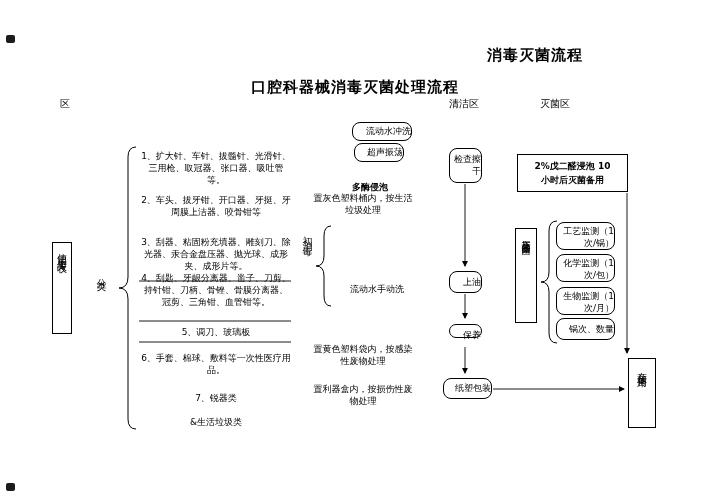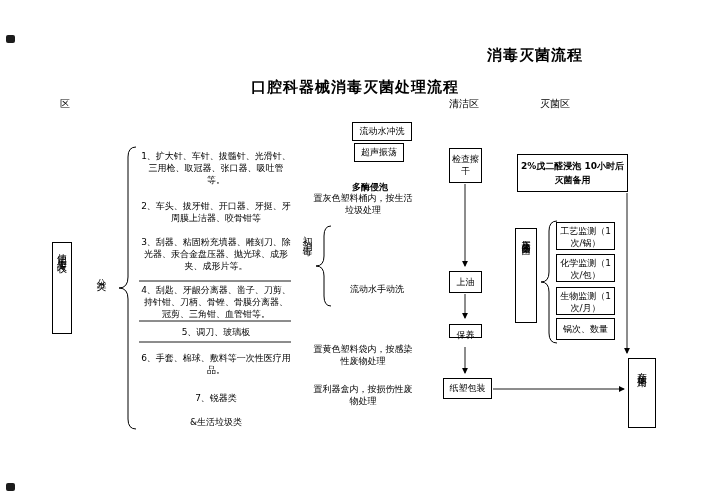--- a/index.html
+++ b/index.html
@@ -5,21 +5,21 @@
   html,body{margin:0;padding:0;background:#ffffff;}
   .page{
     position:relative;width:708px;height:500px;background:#ffffff;
     font-family:"DejaVu Sans",sans-serif;color:#000;overflow:hidden;
   }
   .abs{position:absolute;}
   .box{border:1px solid #000;box-sizing:border-box;background:#fff;}
   .t9{font-size:9px;line-height:12px;text-align:center;}
   .t10{font-size:10px;line-height:13px;}
   .bold{font-weight:bold;}
-  .center{text-align:center;}
+  .center{text-align:right;border-radius:8px;}
   .vtext{writing-mode:vertical-rl;text-orientation:upright;}
   .vbox{display:flex;justify-content:center;align-items:flex-start;}
   .title{font-size:15px;font-weight:bold;letter-spacing:1px;}
   .mark{position:absolute;width:9px;height:8px;background:#1c1c1c;border-radius:2px;}
   svg.overlay{position:absolute;left:0;top:0;}
   svg.overlay path.brace{fill:none;stroke:#000;stroke-width:1;}
   svg.overlay line{stroke:#000;stroke-width:0.9;}
 </style>
 </head>
 <body>
@@ -57,43 +57,43 @@
   <div class="abs t10" style="left:60px;top:97px;">区</div>
   <div class="abs t10" style="left:449px;top:97px;">清洁区</div>
   <div class="abs t10" style="left:540px;top:97px;">灭菌区</div>
 
   <div class="abs box vbox" style="left:52px;top:242px;width:20px;height:92px;padding-top:3px;">
     <span class="vtext t10" style="letter-spacing:2px;">使用后专人收</span>
   </div>
   <div class="abs vtext t10" style="left:95px;top:270px;letter-spacing:3px;">分类</div>
 
   <div class="abs t9" style="left:140px;top:150px;width:152px;">1、扩大针、车针、拔髓针、光滑针、三用枪、取冠器、张口器、吸吐管等。</div>
-  <div class="abs t9" style="left:140px;top:200px;width:152px;">2、车头、拔牙钳、开口器、牙挺、牙周膜上洁器、咬骨钳等</div>
+  <div class="abs t9" style="left:140px;top:194px;width:152px;">2、车头、拔牙钳、开口器、牙挺、牙周膜上洁器、咬骨钳等</div>
   <div class="abs t9" style="left:140px;top:236px;width:152px;">3、刮器、粘固粉充填器、雕刻刀、除光器、汞合金盘压器、抛光球、成形夹、成形片等。</div>
-  <div class="abs t9" style="left:140px;top:284px;width:152px;">4、刮匙、牙龈分离器、凿子、刀剪、持针钳、刀柄、骨锉、骨膜分离器、冠剪、三角钳、血管钳等。</div>
+  <div class="abs t9" style="left:140px;top:272px;width:152px;">4、刮匙、牙龈分离器、凿子、刀剪、持针钳、刀柄、骨锉、骨膜分离器、冠剪、三角钳、血管钳等。</div>
   <div class="abs t9" style="left:140px;top:326px;width:152px;">5、调刀、玻璃板</div>
   <div class="abs t9" style="left:140px;top:352px;width:152px;">6、手套、棉球、敷料等一次性医疗用品。</div>
   <div class="abs t9" style="left:140px;top:392px;width:152px;">7、锐器类</div>
   <div class="abs t9" style="left:140px;top:416px;width:152px;">&amp;生活垃圾类</div>
 
   <div class="abs box t9 center" style="left:352px;top:122px;width:60px;height:19px;line-height:17px;">流动水冲洗</div>
   <div class="abs box t9 center" style="left:354px;top:143px;width:50px;height:19px;line-height:17px;">超声振荡</div>
   <div class="abs t9 bold" style="left:352px;top:181px;">多酶侵泡</div>
   <div class="abs t9" style="left:312px;top:192px;width:102px;">置灰色塑料桶内，按生活垃圾处理</div>
   <div class="abs vtext t10" style="left:301px;top:228px;letter-spacing:5px;">初消毒</div>
   <div class="abs t9" style="left:350px;top:283px;">流动水手动洗</div>
   <div class="abs t9" style="left:312px;top:343px;width:102px;">置黄色塑料袋内，按感染性废物处理</div>
   <div class="abs t9" style="left:312px;top:383px;width:102px;">置利器盒内，按损伤性废物处理</div>
 
   <div class="abs box t9 center" style="left:449px;top:148px;width:33px;height:35px;padding-top:4px;">检查擦干</div>
   <div class="abs box t9 center" style="left:449px;top:271px;width:33px;height:22px;line-height:20px;">上油</div>
   <div class="abs box t9 center" style="left:449px;top:324px;width:33px;height:14px;line-height:20px;">保养</div>
   <div class="abs box t9 center" style="left:443px;top:378px;width:49px;height:21px;line-height:19px;">纸塑包装</div>
 
-  <div class="abs box t9 bold" style="left:517px;top:154px;width:111px;height:38px;padding:4px 3px;line-height:14px;">2%戊二醛浸泡 10小时后灭菌备用</div>
+  <div class="abs box t9 bold" style="left:517px;top:154px;width:111px;height:38px;padding:4px 16px;line-height:14px;">2%戊二醛浸泡 10小时后灭菌备用</div>
   <div class="abs box vbox" style="left:515px;top:228px;width:22px;height:95px;padding-top:4px;">
     <span class="vtext t9" style="letter-spacing:1px;">高压灭菌器灭菌</span>
   </div>
 
   <div class="abs box t9 center" style="left:556px;top:222px;width:59px;height:28px;padding-top:2px;">工艺监测（1次/锅）</div>
   <div class="abs box t9 center" style="left:556px;top:254px;width:59px;height:28px;padding-top:2px;">化学监测（1次/包）</div>
   <div class="abs box t9 center" style="left:556px;top:287px;width:59px;height:28px;padding-top:2px;">生物监测（1次/月）</div>
   <div class="abs box t9 center" style="left:556px;top:318px;width:59px;height:22px;line-height:20px;">锅次、数量</div>
 
   <div class="abs box vbox" style="left:628px;top:358px;width:28px;height:70px;padding-top:5px;">

